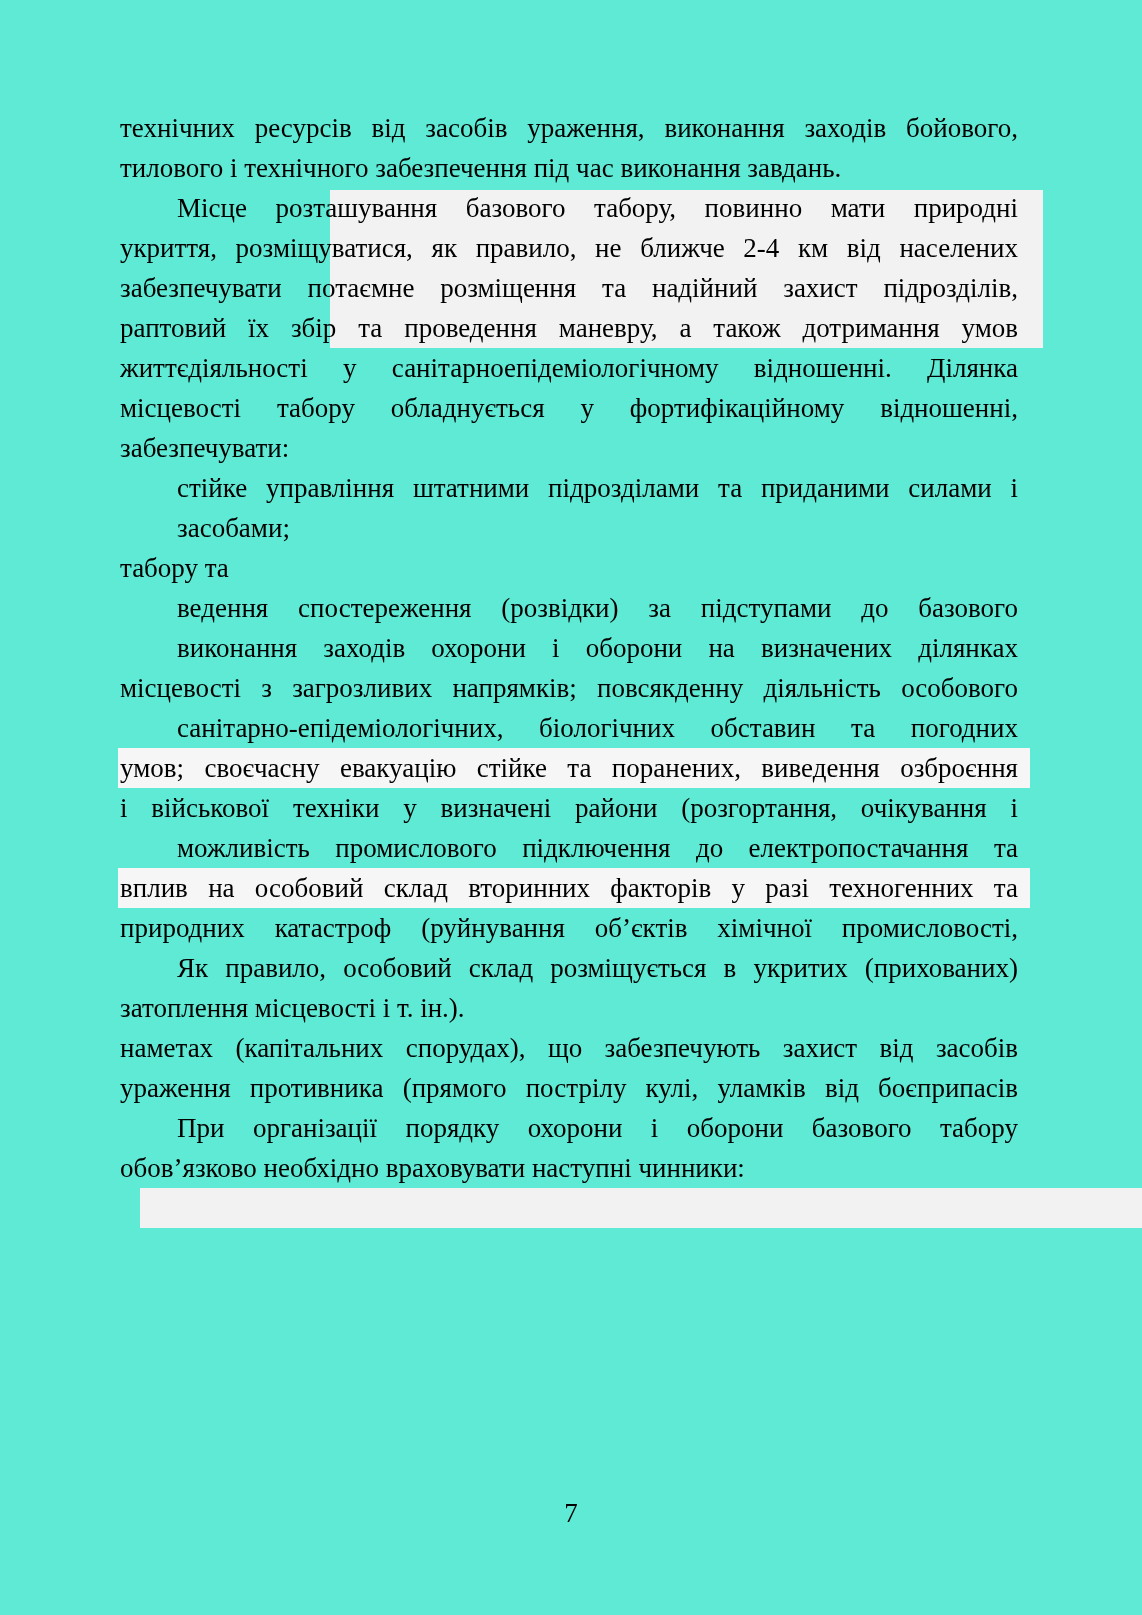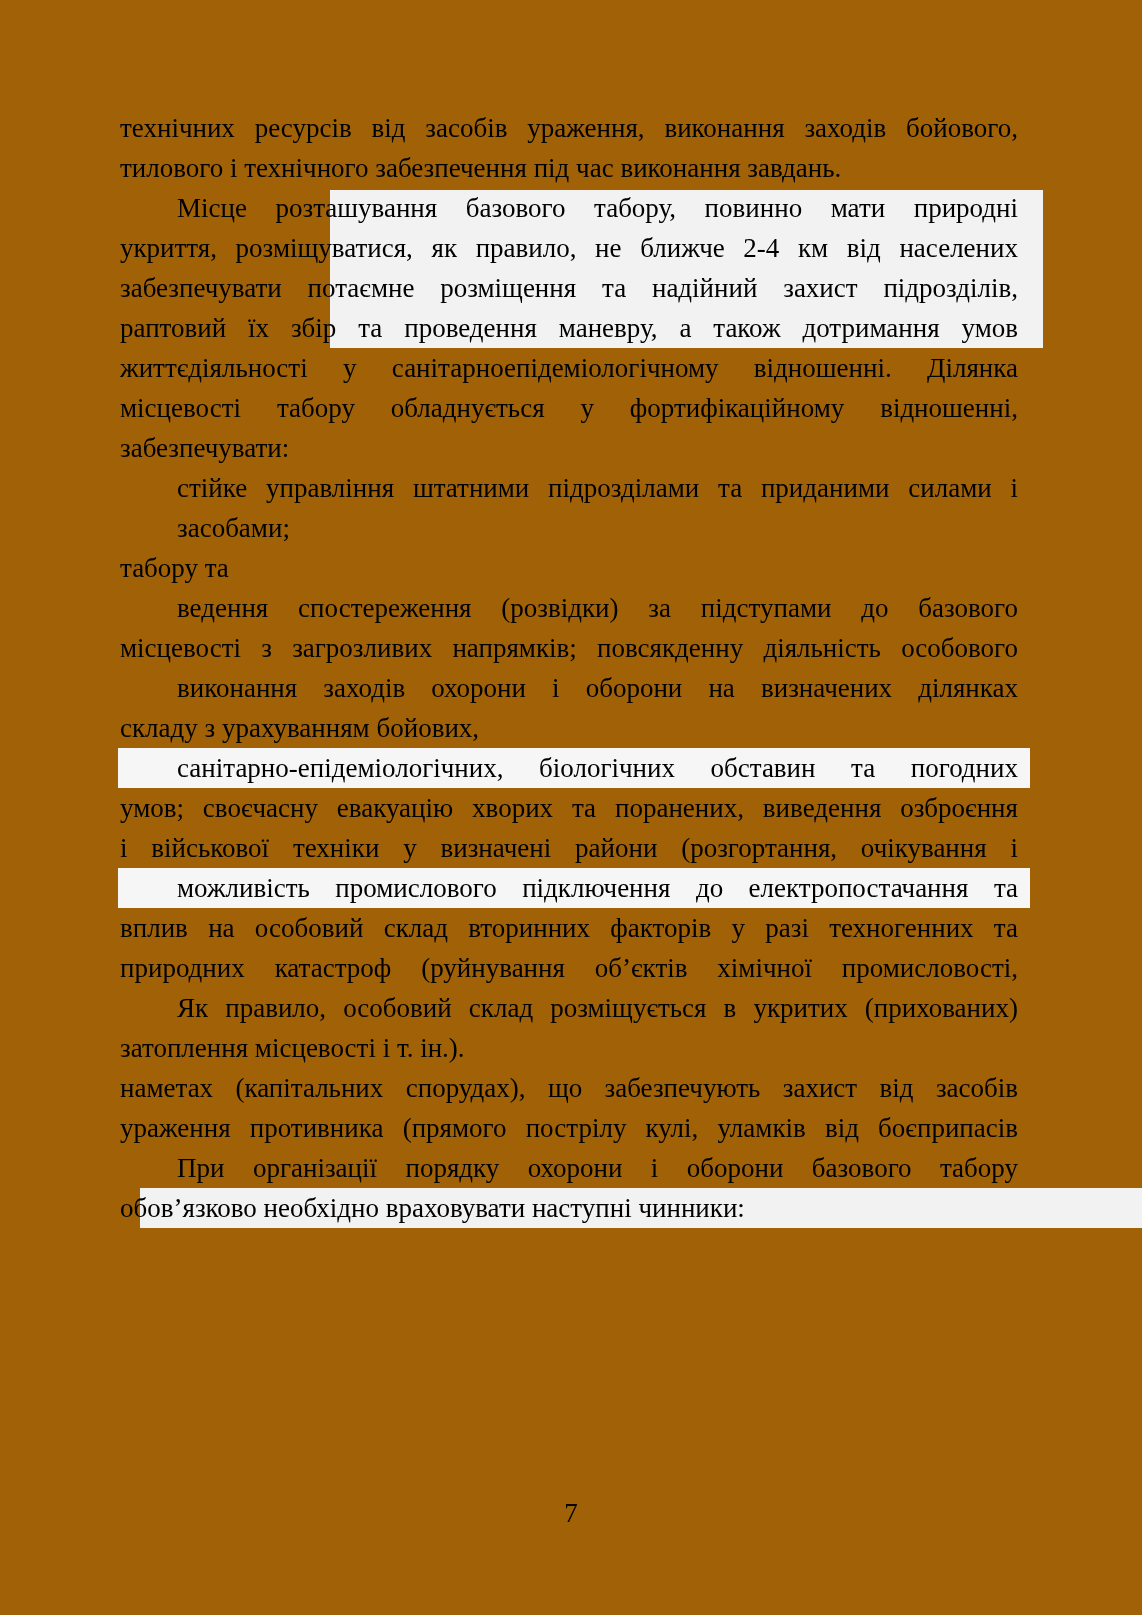--- a/index.html
+++ b/index.html
@@ -1,20 +1,20 @@
 <!DOCTYPE html>
 <html lang="uk"><head>
 <meta charset="utf-8">
 <style>
   html, body { margin: 0; padding: 0; background: #ffffff; }
   .page {
     position: relative;
     width: 1142px;
     height: 1615px;
-    background: #a16207;
+    background: #5eead4;
     font-family: "Liberation Serif", "DejaVu Serif", serif;
     color: #000000;
     overflow: hidden;
   }
   
   .scan-band { position: absolute; z-index: 0; }
   .band-a { left: 330px; top: 190px;  width: 713px;  height: 158px; background: #f2f2f2; }
   .band-b { left: 140px; top: 1188px; width: 1002px; height: 40px;  background: #f2f2f2; }
   .band-c { left: 118px; top: 748px;  width: 912px;  height: 40px;  background: #f6f6f6; }
   .band-d { left: 118px; top: 868px;  width: 912px;  height: 40px;  background: #f6f6f6; }
@@ -68,25 +68,24 @@
       <div class="line j">укриття, розміщуватися, як правило, не ближче 2-4 км від населених</div>
       <div class="line j">забезпечувати потаємне розміщення та надійний захист підрозділів,</div>
       <div class="line j">раптовий їх збір та проведення маневру, а також дотримання умов</div>
       <div class="line j">життєдіяльності у санітарноепідеміологічному відношенні. Ділянка</div>
       <div class="line j">місцевості табору обладнується у фортифікаційному відношенні,</div>
       <div class="line">забезпечувати:</div>
       <div class="line indent j">стійке управління штатними підрозділами та приданими силами і</div>
       <div class="line indent">засобами;</div>
       <div class="line">табору та</div>
       <div class="line indent j">ведення спостереження (розвідки) за підступами до базового</div>
+      <div class="line indent j">виконання заходів охорони і оборони на визначених ділянках</div>
       <div class="line j">місцевості з загрозливих напрямків; повсякденну діяльність особового</div>
-      <div class="line indent j">виконання заходів охорони і оборони на визначених ділянках</div>
-      <div class="line">складу з урахуванням бойових,</div>
       <div class="line indent j">санітарно-епідеміологічних, біологічних обставин та погодних</div>
-      <div class="line j">умов; своєчасну евакуацію хворих та поранених, виведення озброєння</div>
+      <div class="line j">умов; своєчасну евакуацію стійке та поранених, виведення озброєння</div>
       <div class="line j">і військової техніки у визначені райони (розгортання, очікування і</div>
       <div class="line indent j">можливість промислового підключення до електропостачання та</div>
       <div class="line j">вплив на особовий склад вторинних факторів у разі техногенних та</div>
       <div class="line j">природних катастроф (руйнування об’єктів хімічної промисловості,</div>
       <div class="line indent j">Як правило, особовий склад розміщується в укритих (прихованих)</div>
       <div class="line">затоплення місцевості і т. ін.).</div>
       <div class="line j">наметах (капітальних спорудах), що забезпечують захист від засобів</div>
       <div class="line j">ураження противника (прямого пострілу кулі, уламків від боєприпасів</div>
       <div class="line indent j">При організації порядку охорони і оборони базового табору</div>
       <div class="line">обов’язково необхідно враховувати наступні чинники:</div>

